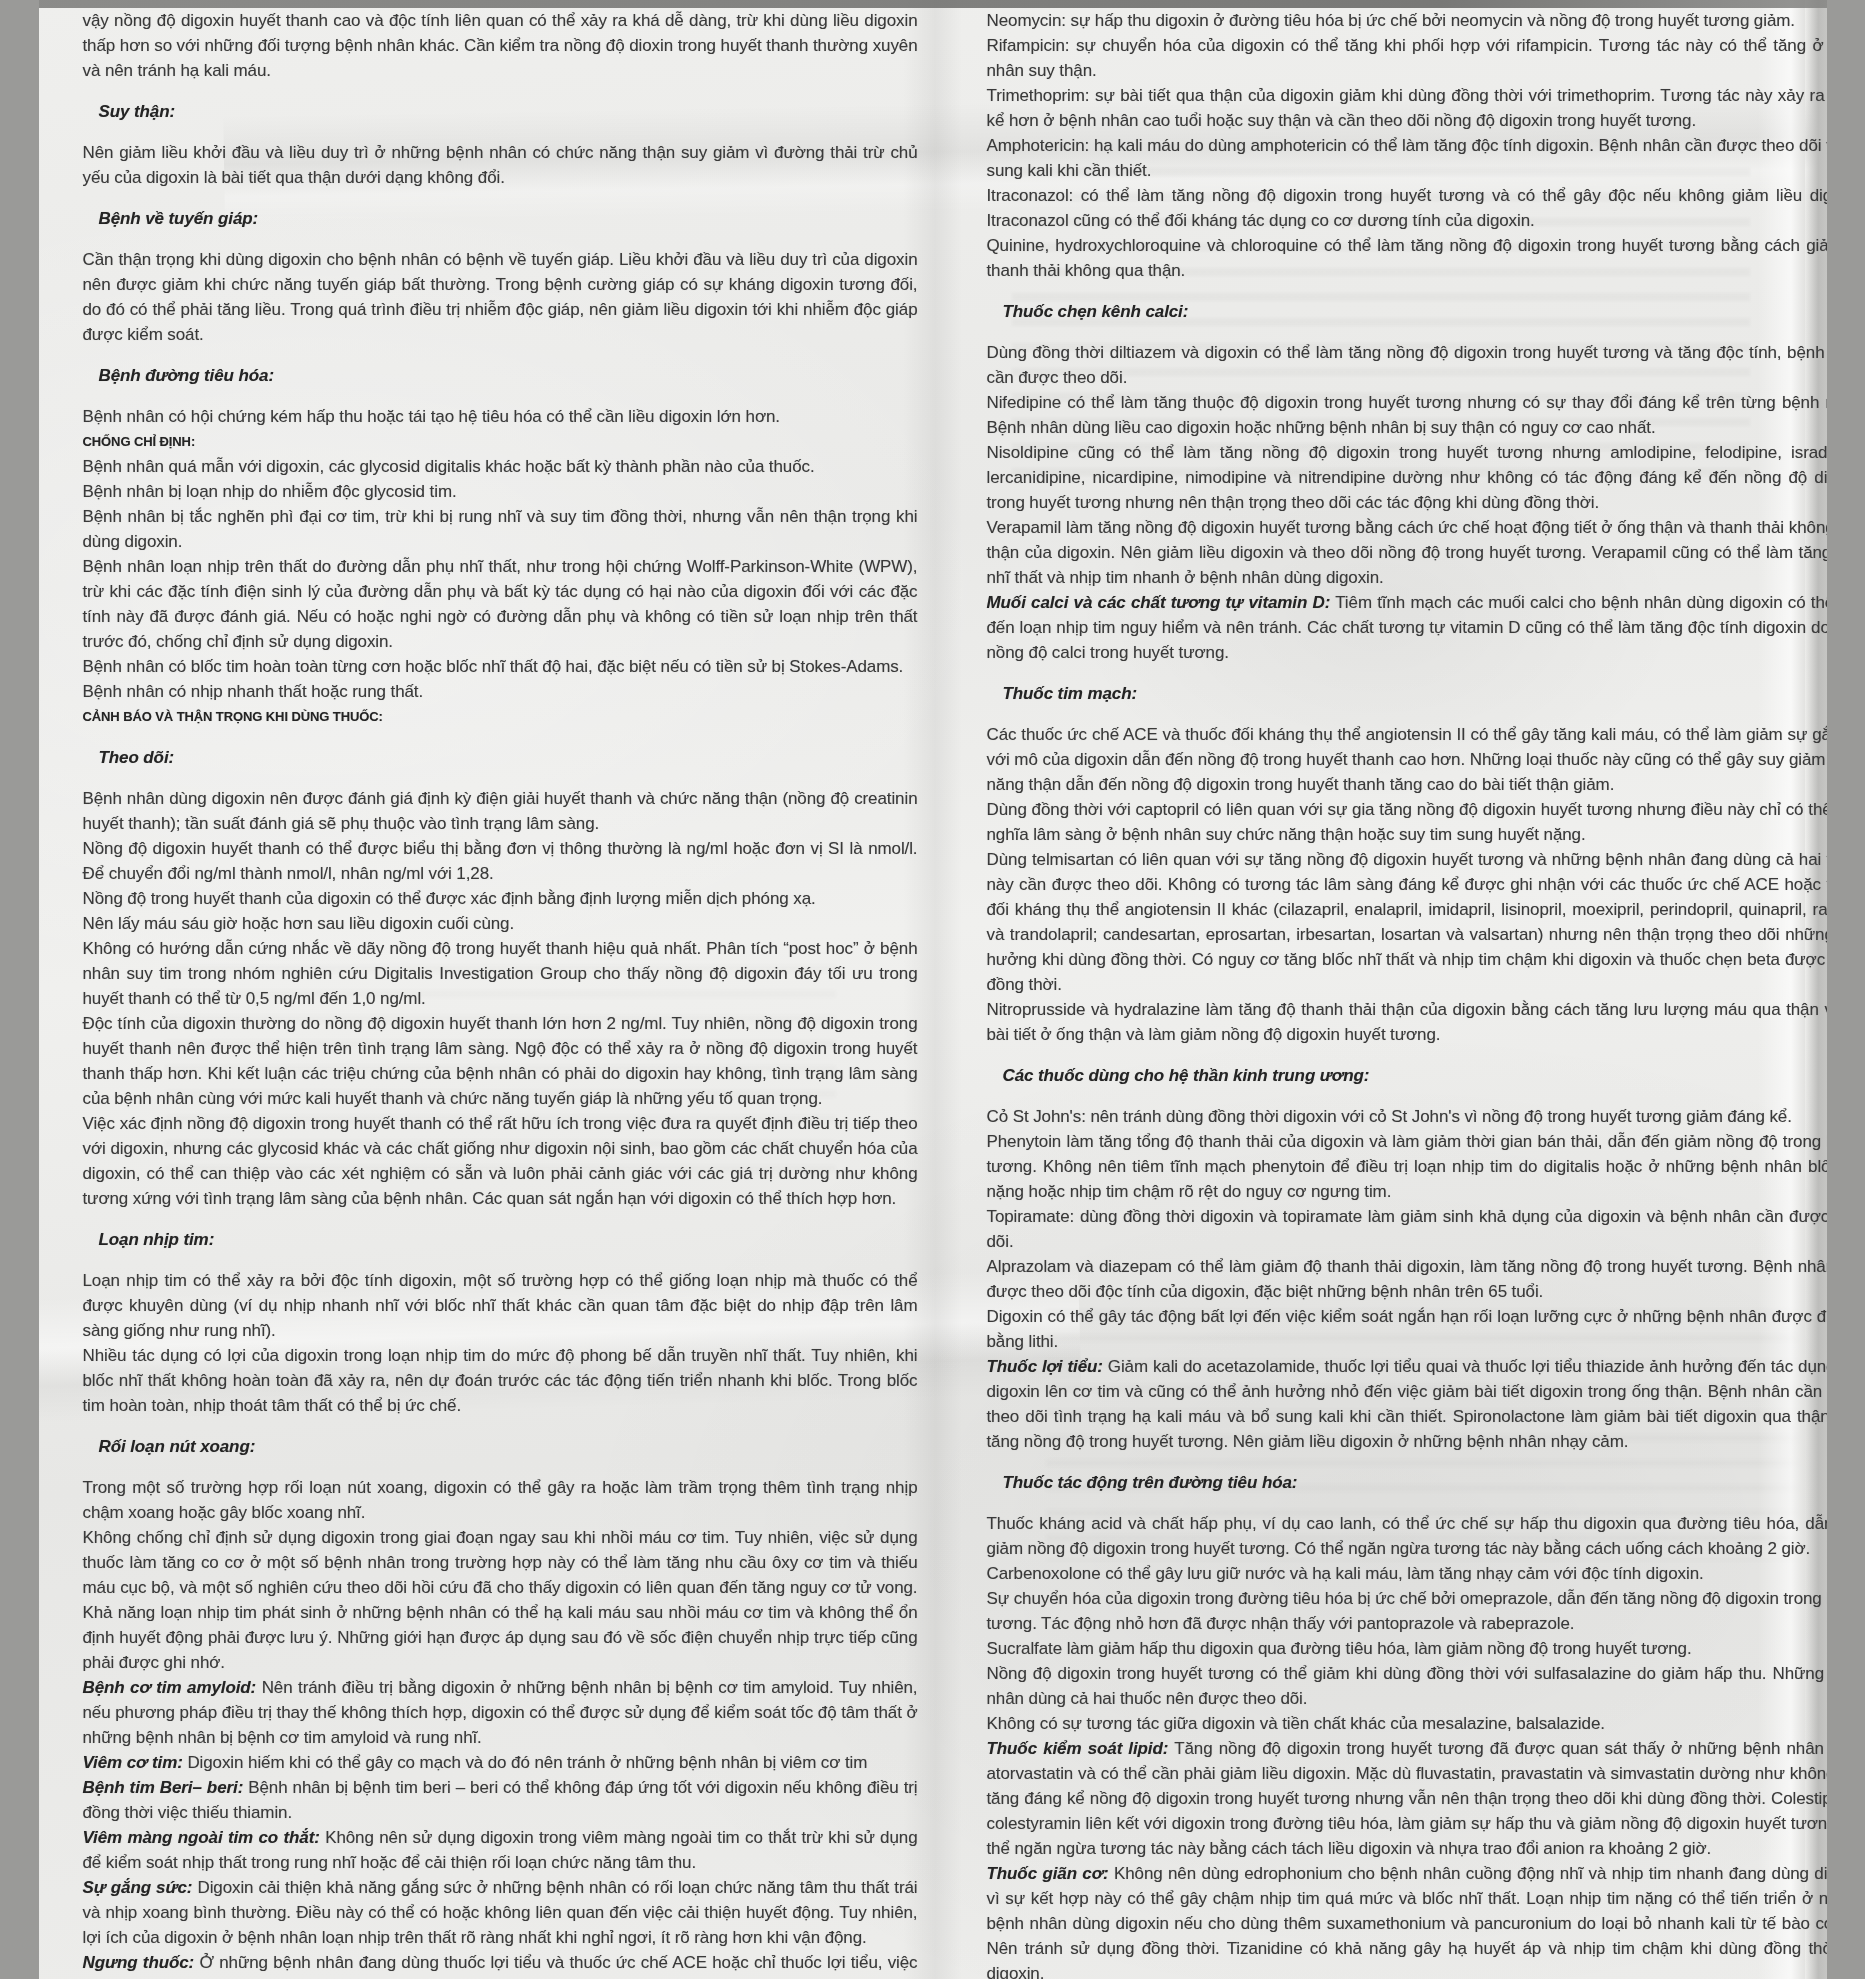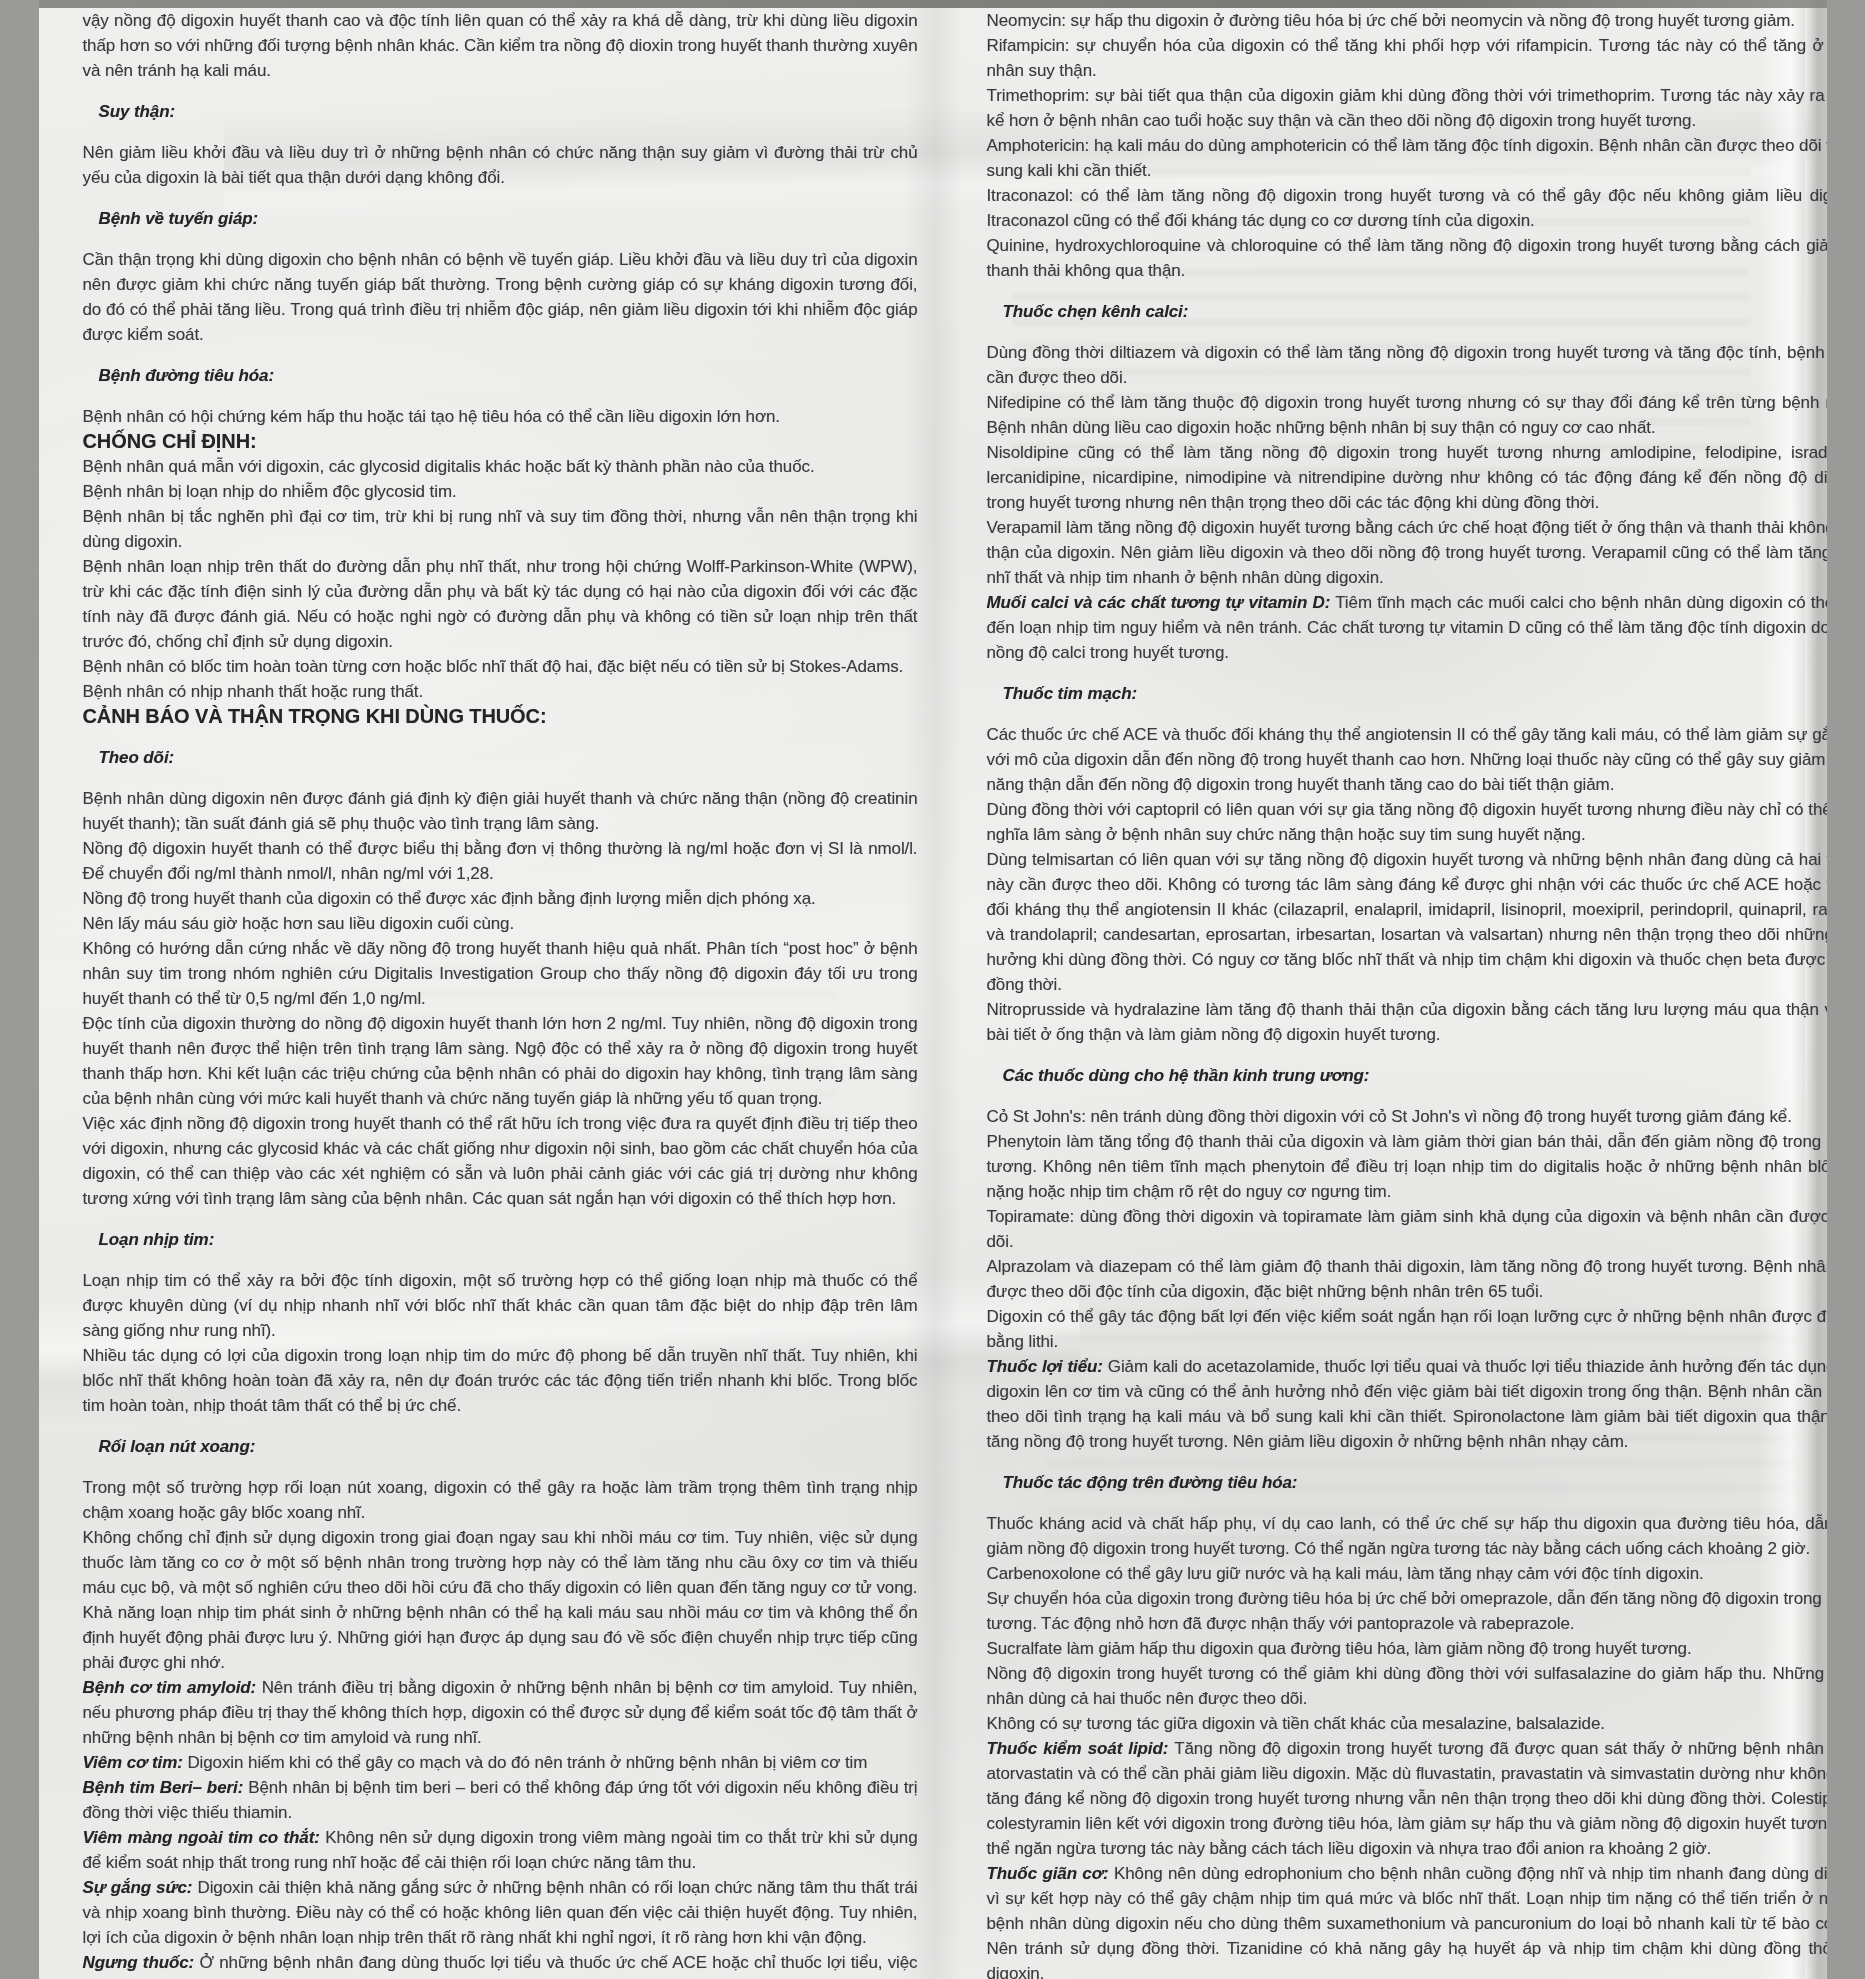--- a/index.html
+++ b/index.html
@@ -43,21 +43,21 @@
 
   
   .col{position:absolute;top:8.4px;
     text-align:justify;
     font-size:17px;line-height:25px;letter-spacing:-0.1px;
     color:#3a3a3a;
     text-shadow:0 0 0.8px rgba(58,58,58,0.35);}
   #col-left{left:44px;width:835px;}
   #col-right{left:948px;width:881px;}
   .para{margin:0;}
-  .h-caps{margin:0;font-size:20px;font-weight:bold;font-style:normal;color:#242424;line-height:25px;}
+  .h-caps{margin:0;font-size:13px;font-weight:bold;font-style:normal;color:#242424;line-height:25px;}
   .h-ital{margin:16px;font-size:17px;font-weight:bold;font-style:italic;color:#242424;line-height:25px;}
   .runin{font-weight:bold;font-style:italic;color:#242424;}
 </style>
 </head>
 <body>
 
 <div id="page">
 
   <div class="crease-1"></div>
   <div class="crease-2"></div>

